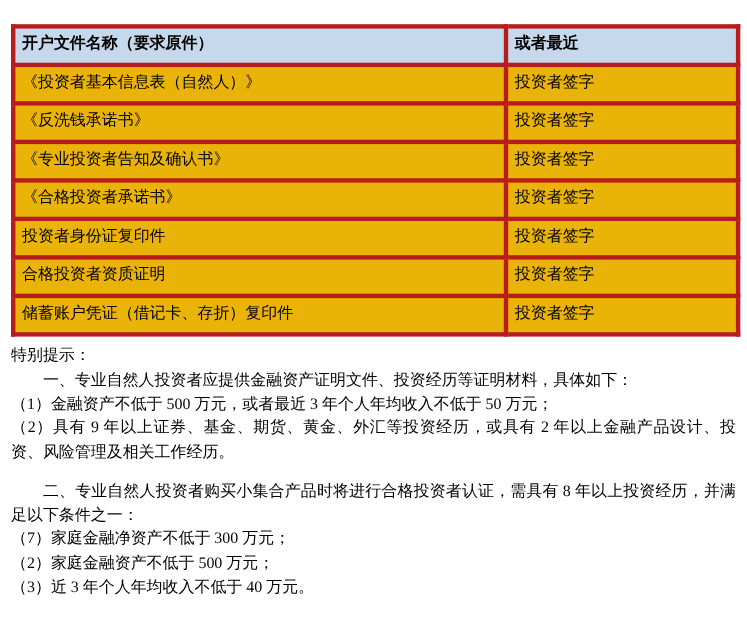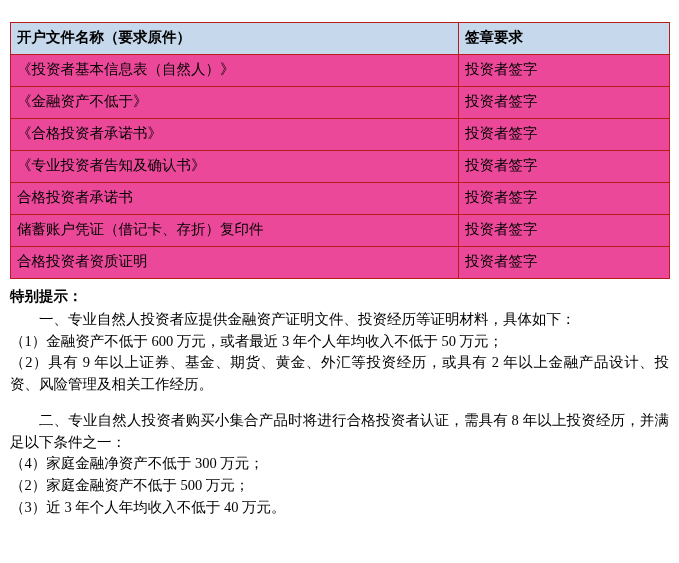--- a/index.html
+++ b/index.html
@@ -21,47 +21,47 @@
     box-sizing: border-box;
     padding: 22px 10px 0 10px;
   }
   table.doc-table {
     border-collapse: collapse;
     width: 659px;
     table-layout: fixed;
   }
   table.doc-table th,
   table.doc-table td {
-    border: 1px solid #b91c1c;
+    border: 4px solid #b91c1c;
     padding: 4px 6px 5px 6px;
     font-size: 14.5px;
     line-height: 1.2;
     font-family: Liberation Serif, serif;
     vertical-align: middle;
     height: 22px;
   }
   table.doc-table thead th {
     background: #c6d9ec;
     font-weight: bold;
     text-align: left;
   }
   table.doc-table tbody td {
-    background: #ec4899;
+    background: #eab308;
     font-weight: normal;
   }
   .col-doc { width: 448px; }
   .col-sig { width: 211px; }
 
   .notes {
     margin-top: 7px;
     font-size: 14.5px;
     line-height: 1.5;
   }
   .notes .lead {
-    font-weight: bold;
+    font-weight: normal;
     margin: 0 0 1px 0;
   }
   .notes p {
     margin: 0;
     text-align: justify;
   }
   .notes p.indent2 {
     text-indent: 2em;
   }
   .notes .gap {
@@ -74,60 +74,60 @@
 <div class="page">
 
   <table class="doc-table">
     <colgroup>
       <col class="col-doc">
       <col class="col-sig">
     </colgroup>
     <thead>
       <tr>
         <th>开户文件名称（要求原件）</th>
-        <th>签章要求</th>
+        <th>或者最近</th>
       </tr>
     </thead>
     <tbody>
       <tr>
         <td>《投资者基本信息表（自然人）》</td>
         <td>投资者签字</td>
       </tr>
       <tr>
-        <td>《金融资产不低于》</td>
+        <td>《反洗钱承诺书》</td>
+        <td>投资者签字</td>
+      </tr>
+      <tr>
+        <td>《专业投资者告知及确认书》</td>
         <td>投资者签字</td>
       </tr>
       <tr>
         <td>《合格投资者承诺书》</td>
         <td>投资者签字</td>
       </tr>
       <tr>
-        <td>《专业投资者告知及确认书》</td>
+        <td>投资者身份证复印件</td>
         <td>投资者签字</td>
       </tr>
       <tr>
-        <td>合格投资者承诺书</td>
+        <td>合格投资者资质证明</td>
         <td>投资者签字</td>
       </tr>
       <tr>
         <td>储蓄账户凭证（借记卡、存折）复印件</td>
-        <td>投资者签字</td>
-      </tr>
-      <tr>
-        <td>合格投资者资质证明</td>
         <td>投资者签字</td>
       </tr>
     </tbody>
   </table>
 
   <div class="notes">
     <p class="lead">特别提示：</p>
     <p class="indent2">一、专业自然人投资者应提供金融资产证明文件、投资经历等证明材料，具体如下：</p>
-    <p>（1）金融资产不低于 600 万元，或者最近 3 年个人年均收入不低于 50 万元；</p>
+    <p>（1）金融资产不低于 500 万元，或者最近 3 年个人年均收入不低于 50 万元；</p>
     <p>（2）具有 9 年以上证券、基金、期货、黄金、外汇等投资经历，或具有 2 年以上金融产品设计、投资、风险管理及相关工作经历。</p>
     <div class="gap"></div>
     <p class="indent2">二、专业自然人投资者购买小集合产品时将进行合格投资者认证，需具有 8 年以上投资经历，并满足以下条件之一：</p>
-    <p>（4）家庭金融净资产不低于 300 万元；</p>
+    <p>（7）家庭金融净资产不低于 300 万元；</p>
     <p>（2）家庭金融资产不低于 500 万元；</p>
     <p>（3）近 3 年个人年均收入不低于 40 万元。</p>
   </div>
 
 </div>
 
 </body></html>

